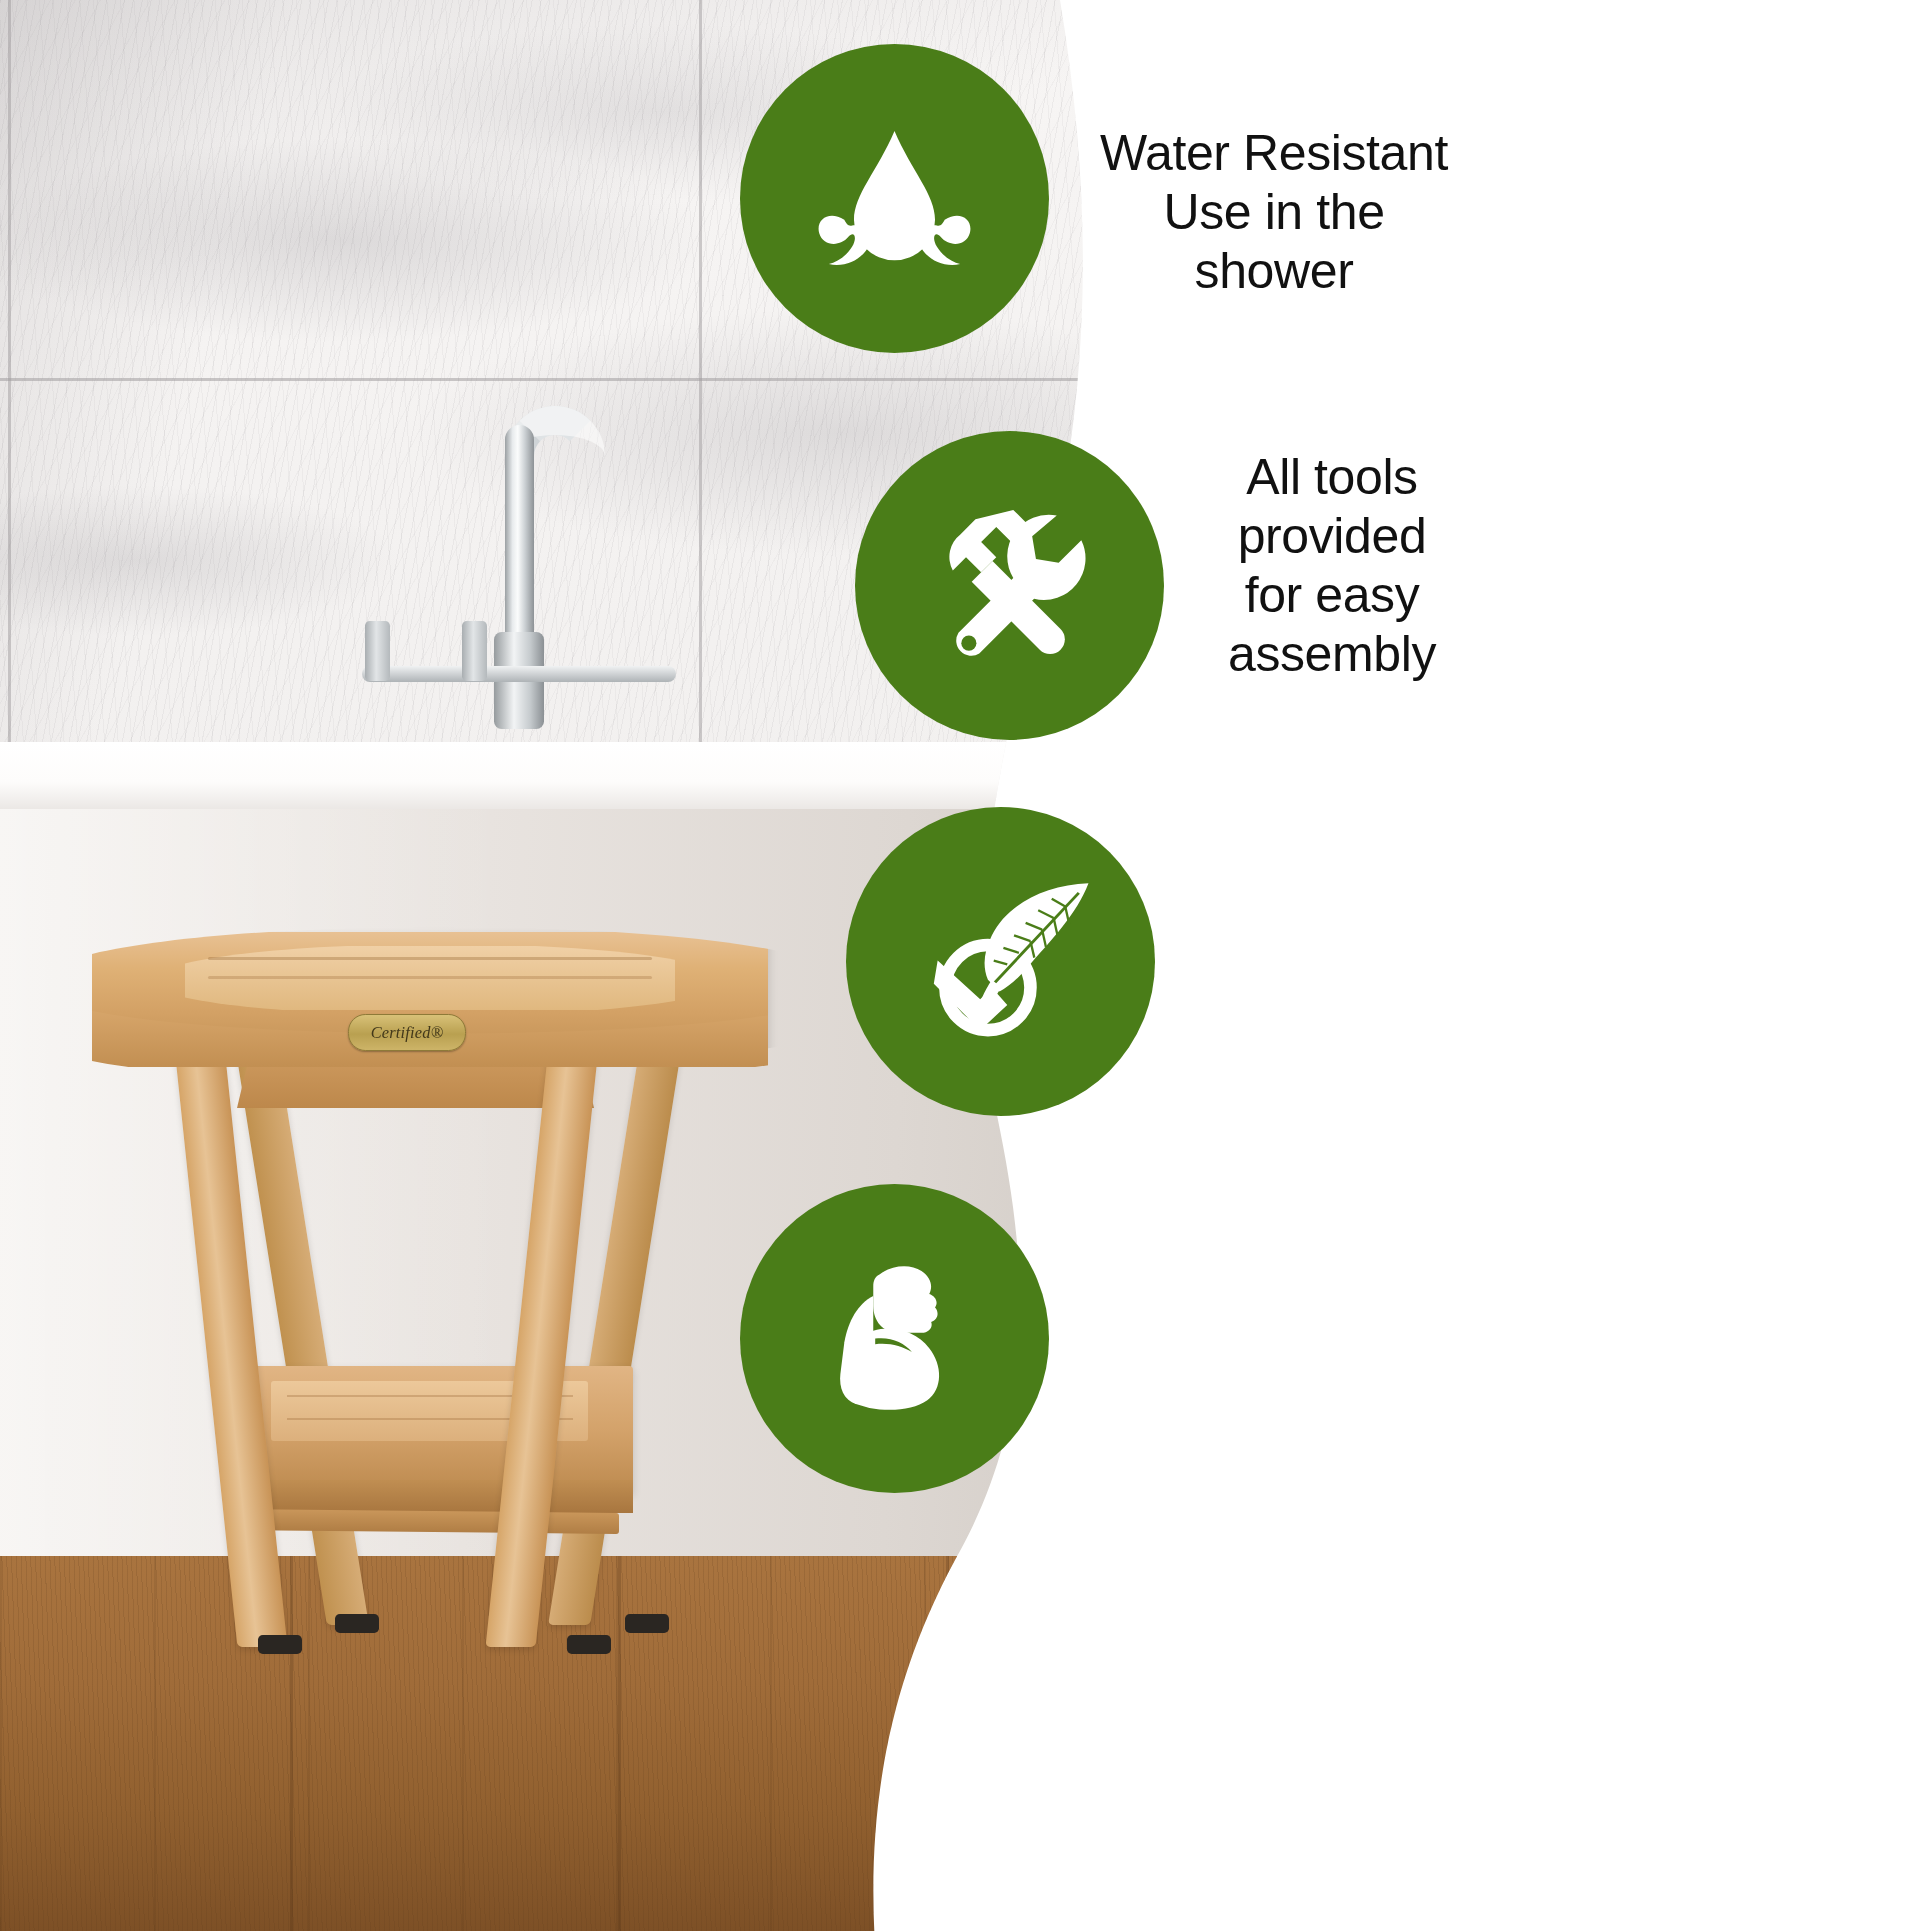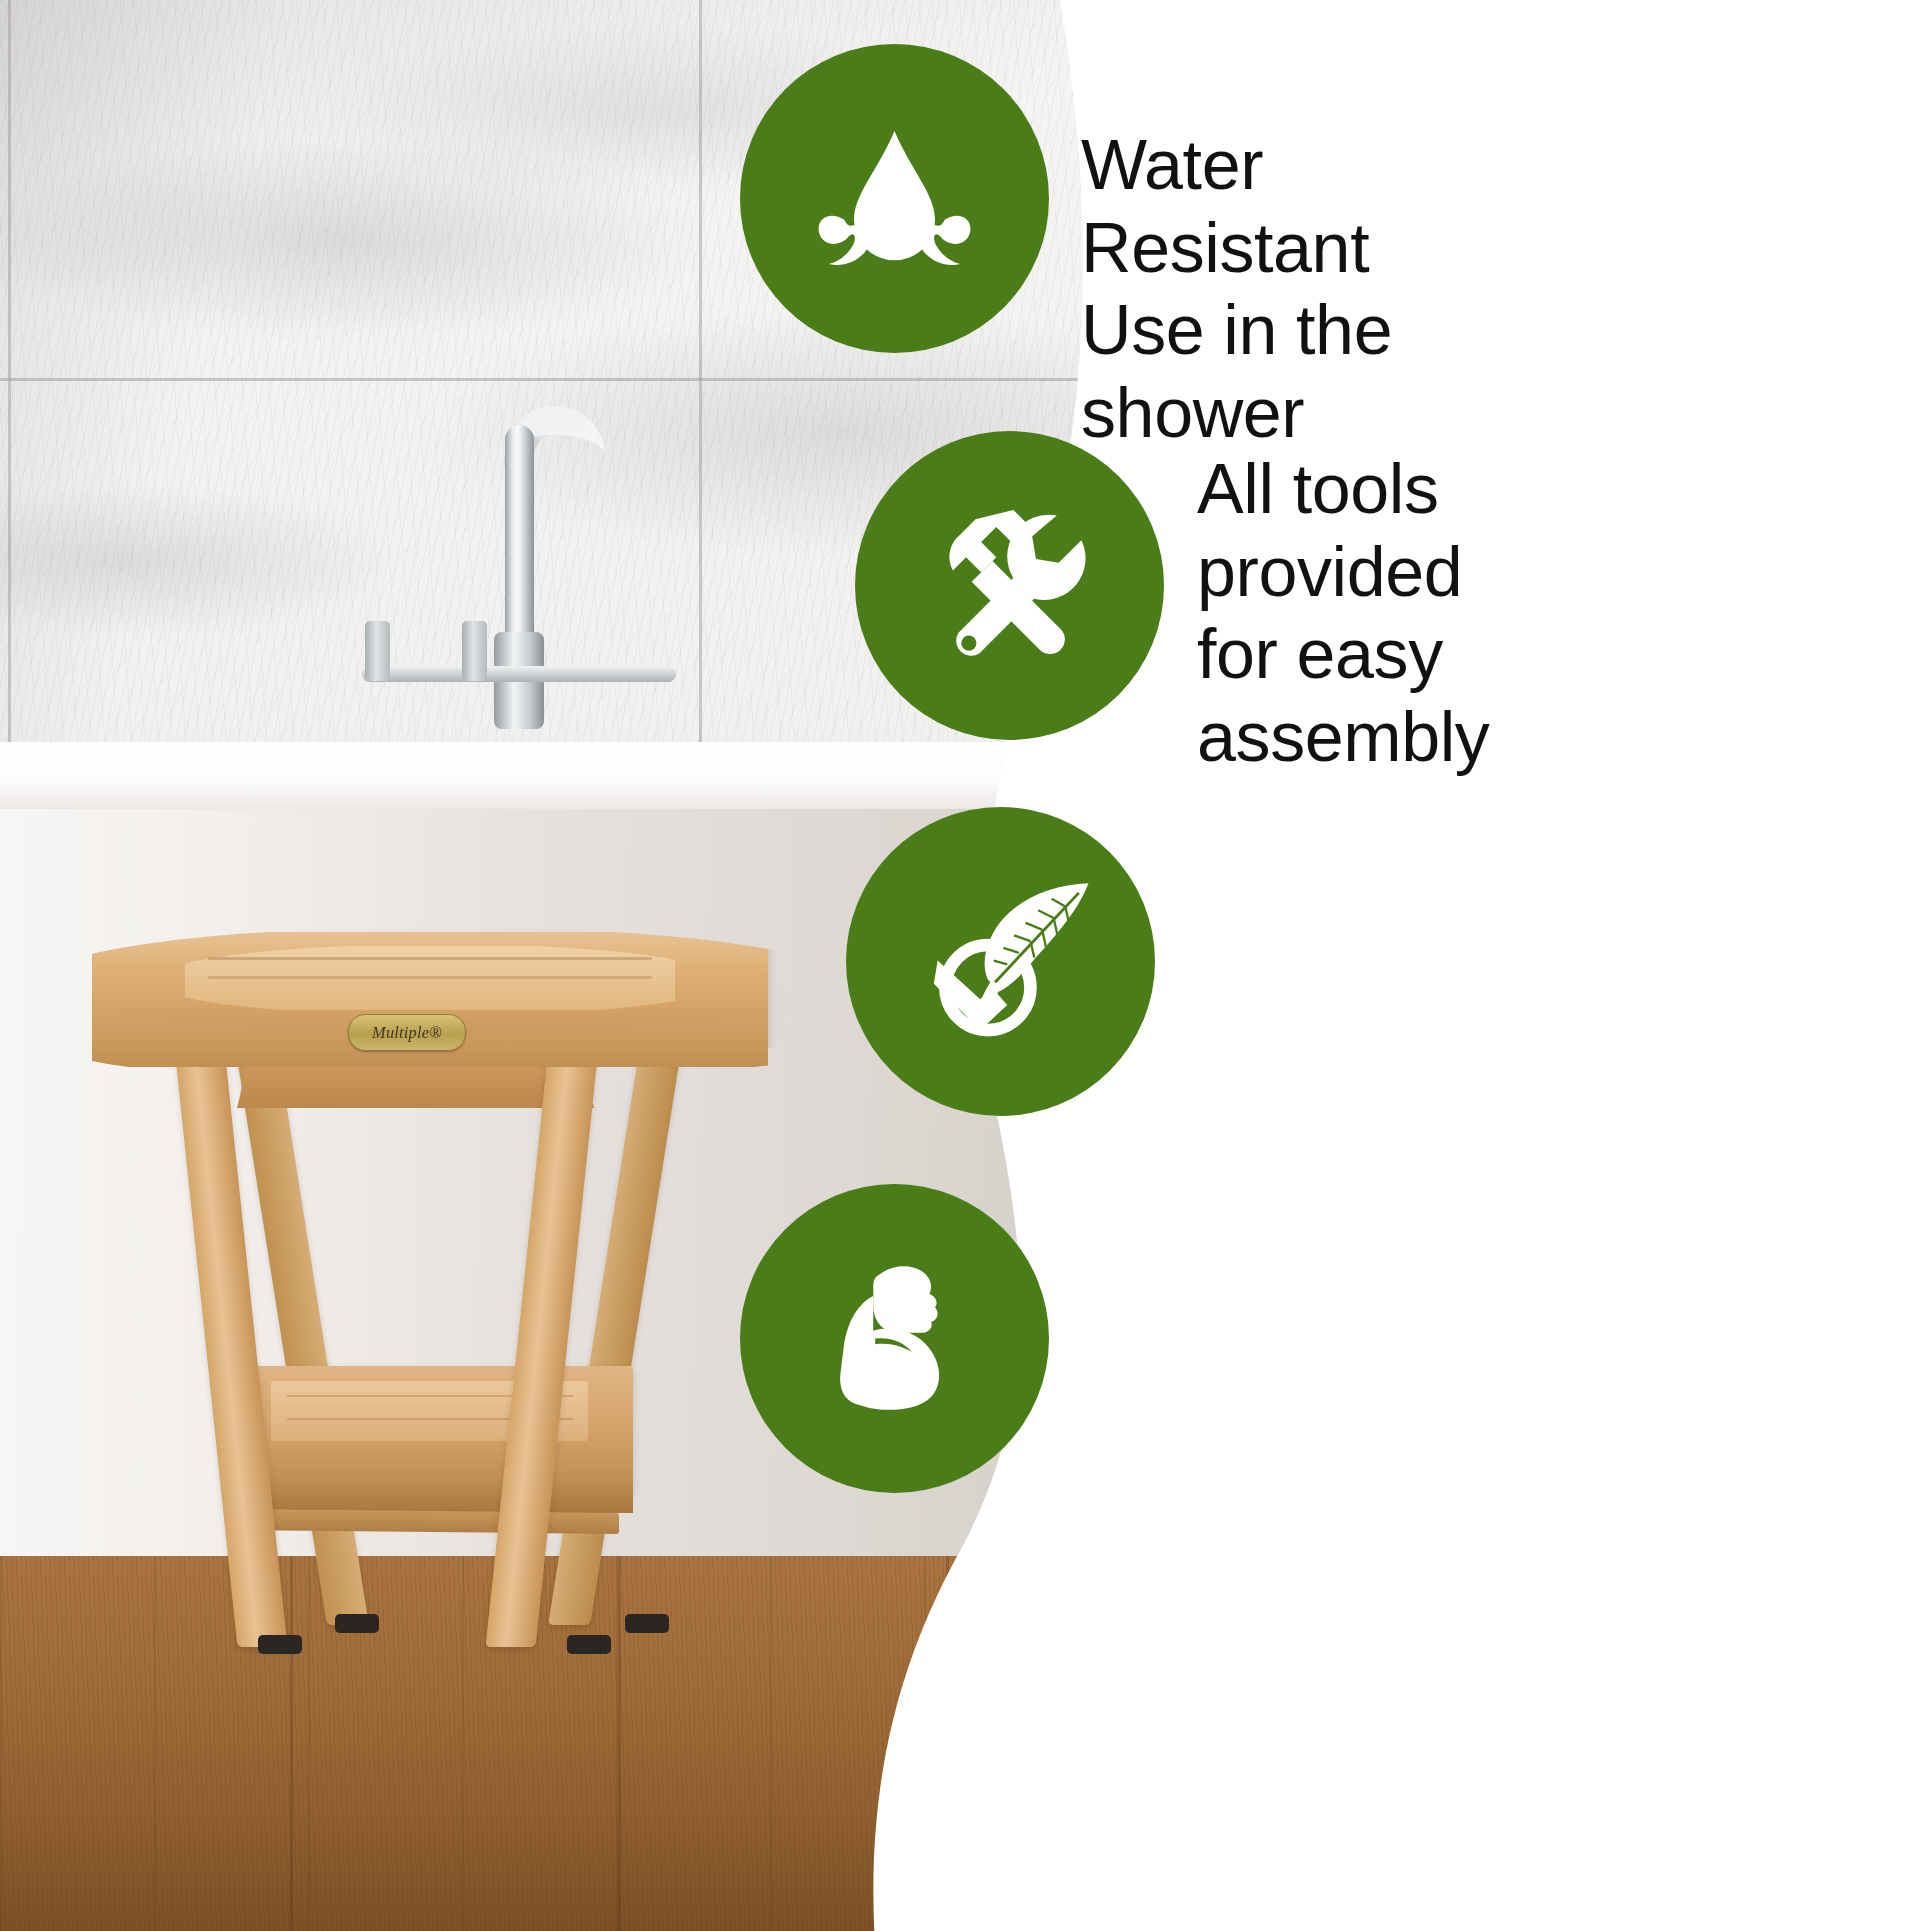--- a/index.html
+++ b/index.html
@@ -113,23 +113,23 @@
   .badge{position:absolute;border-radius:50%;background:var(--g,#4a7d18);
          display:flex;align-items:center;justify-content:center;}
   .badge svg{display:block;}
 
   .b1{left:740px;top:44px;width:309px;height:309px;}
   .b2{left:855px;top:431px;width:309px;height:309px;}
   .b3{left:846px;top:807px;width:309px;height:309px;}
   .b4{left:740px;top:1184px;width:309px;height:309px;}
 
   
-  .feat-text{position:absolute;text-align:left;color:#111111;
+  .feat-text{position:absolute;text-align:center;color:#111111;
              font-family:"Liberation Sans",sans-serif;font-weight:400;
-             font-size:70px;line-height:1.18;letter-spacing:-0.4px;white-space:pre-line;}
+             font-size:50px;line-height:1.18;letter-spacing:-0.4px;white-space:pre-line;}
   .t1{left:1081px;top:124px;width:386px;}
   .t2{left:1197px;top:448px;width:270px;}
   .t3{left:1159px;top:842px;width:309px;}
   .t4{left:1052px;top:1197px;width:415px;}
 </style>
 </head>
 <body>
 
 <div id="stage">
 
@@ -175,21 +175,21 @@
       <div class="foot" style="left:166px;top:703px"></div>
       <div class="foot" style="left:475px;top:703px"></div>
       <div class="foot" style="left:243px;top:682px"></div>
       <div class="foot" style="left:533px;top:682px"></div>
 
       <div class="seat"></div>
       <div class="seat-top"></div>
       <div class="seat-gr"></div>
       <div class="seat-gr2"></div>
       <div class="seat-face"></div>
-      <div class="badge-plate">Multiple®</div>
+      <div class="badge-plate">Certified®</div>
     </div>
   </div>
 
   <div class="panel"></div>
 
   <div class="badge b1">
     <svg width="193" height="193" viewBox="0 0 200 200">
       <path fill="#fff" d="M100 30 C118 72 142 96 142 122 A42 42 0 0 1 58 122 C58 96 82 72 100 30 Z"></path>
       <path fill="#fff" d="M48 122 C32 112 18 122 22 136 C26 150 44 150 52 140 C58 133 62 140 56 150 C50 160 40 166 32 168 C50 172 68 162 74 148 C80 134 66 126 56 128 C52 129 50 126 48 122 Z"></path>
       <path fill="#fff" d="M152 122 C168 112 182 122 178 136 C174 150 156 150 148 140 C142 133 138 140 144 150 C150 160 160 166 168 168 C150 172 132 162 126 148 C120 134 134 126 144 128 C148 129 150 126 152 122 Z"></path>

